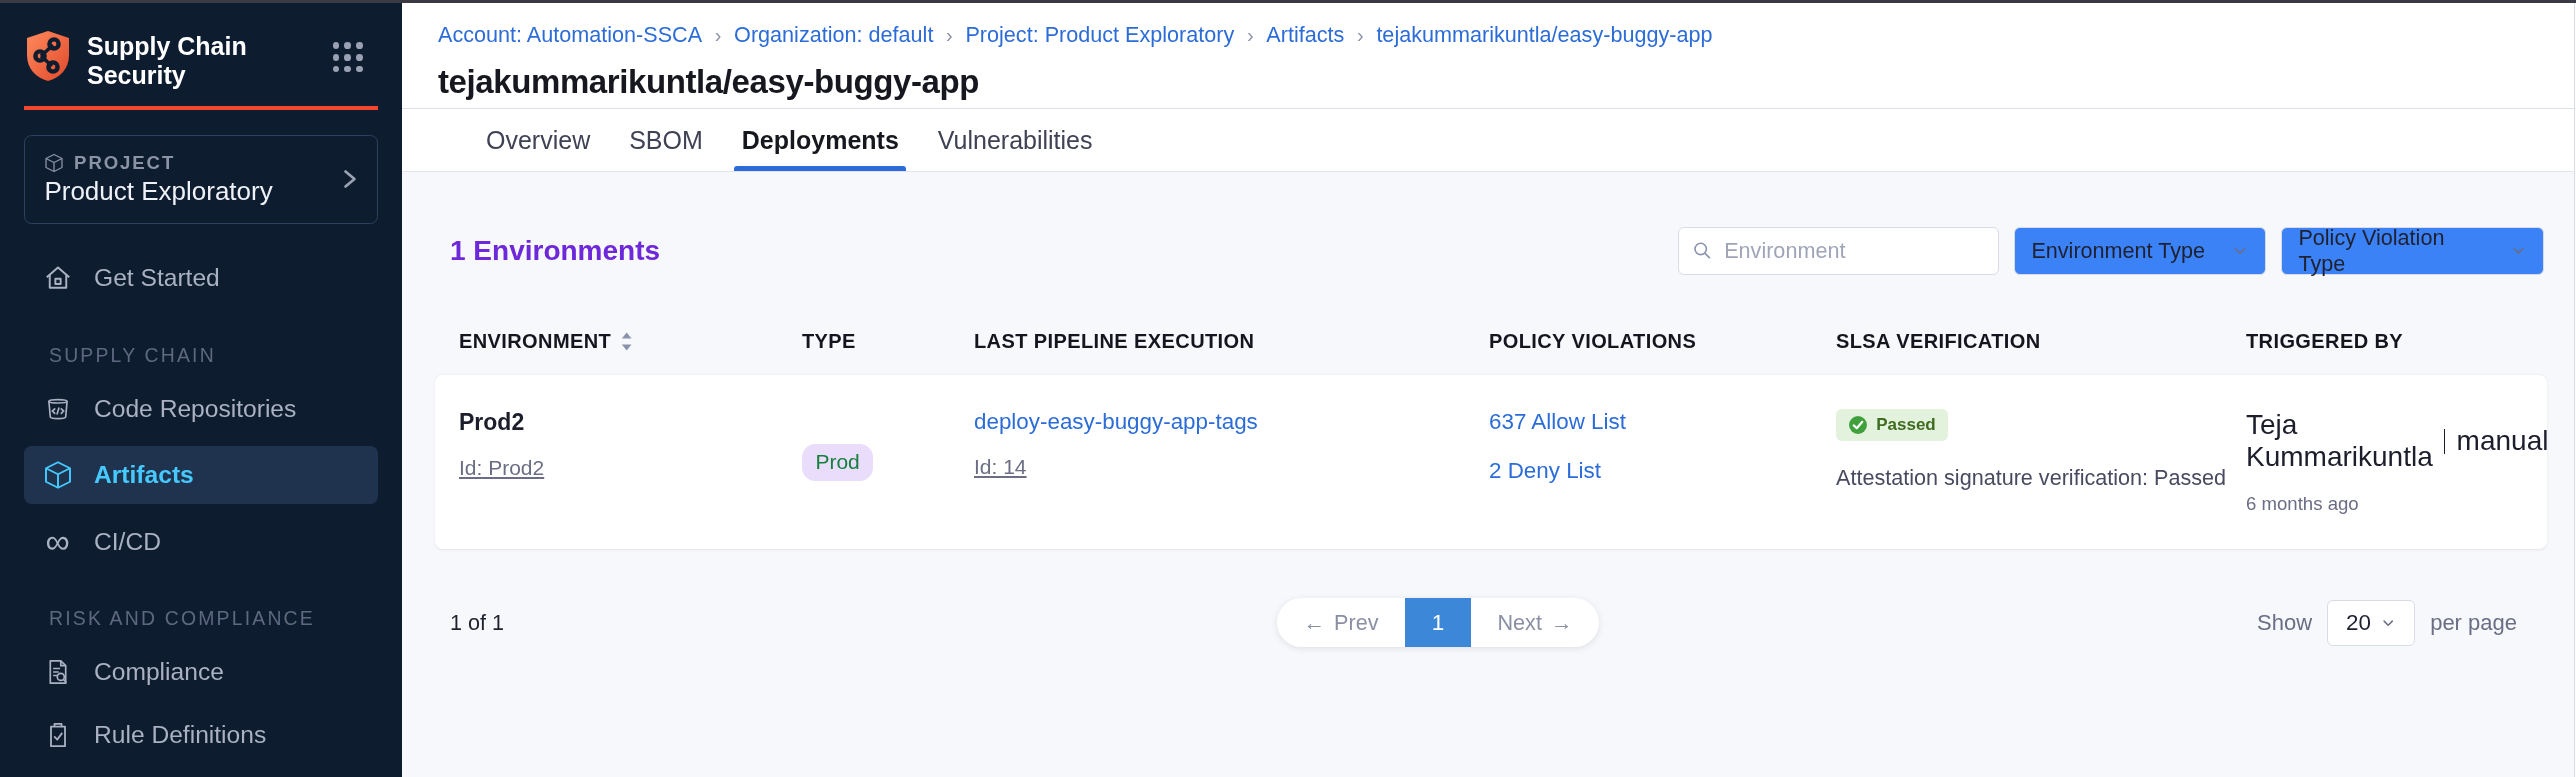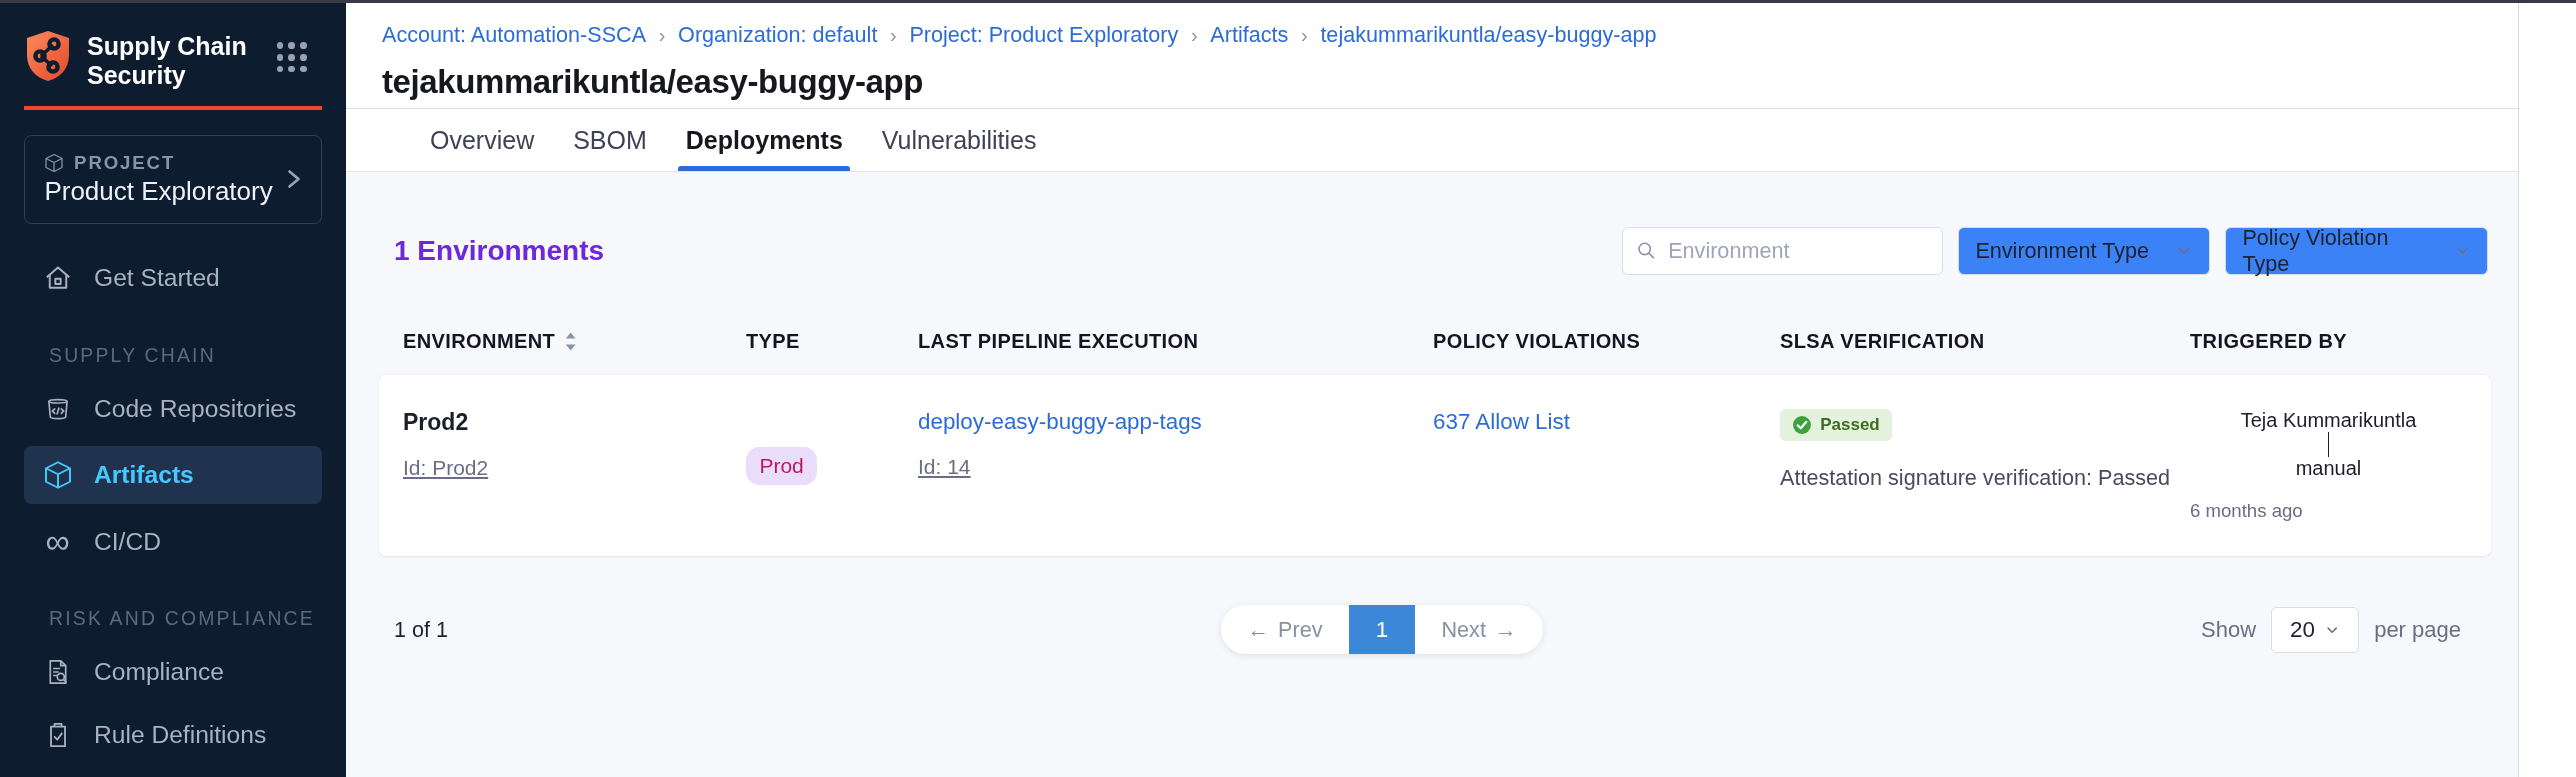--- a/index.html
+++ b/index.html
@@ -3,21 +3,21 @@
 <meta charset="utf-8">
 <style>
   * { box-sizing: border-box; margin: 0; padding: 0; }
   html,body { width: 2576px; height: 777px; overflow: hidden; }
   body { font-family: "Liberation Sans", "DejaVu Sans", sans-serif; background: #ffffff; position: relative; }
 
   .top-strip { position: absolute; top:0; left:0; width:100%; height:3px; background:#3a3a44; z-index:20; }
   .app { display:flex; width:2576px; height:777px; }
 
   
-  .sidebar { width:346px; flex-shrink:0; background:#0e1c2f; color:#a9b1c3; position:relative; }
+  .sidebar { width:402px; flex-shrink:0; background:#0e1c2f; color:#a9b1c3; position:relative; }
   .logo-row { display:flex; align-items:flex-start; padding:30px 24px 0 24px; position:relative; }
   .logo-shield { width:48px; height:52px; flex-shrink:0; }
   .app-title { margin-left:15px; margin-top:1.5px; font-size:25px; font-weight:700; color:#ffffff; line-height:29px; }
   .grid-icon { position:absolute; right:39px; top:42px; display:grid; grid-template-columns:repeat(3,6.7px); grid-gap:5.2px; cursor:pointer; }
   .grid-icon i { width:6.7px; height:6.7px; border-radius:50%; background:#99a1b3; }
   .accent-line { height:3.7px; background:#f4462d; margin:16.4px 24px 0 24px; }
   .project-card { margin:25px 24px 0 24px; border:1.5px solid #2e405c; border-radius:7.5px; padding:16.4px 19.4px; position:relative; cursor:pointer; }
   .project-label-row { display:flex; align-items:center; gap:9.7px; color:#8b93a7; font-size:18.6px; font-weight:700; letter-spacing:1.9px; }
   .project-name { margin-top:2px; font-size:26px; color:#eef1f7; }
   .project-chevron { position:absolute; right:18px; top:50%; transform:translateY(-50%); }
@@ -58,27 +58,27 @@
     grid-template-columns:343px 172px 515px 347px 410px auto; align-items:center;
     font-size:20px; font-weight:700; color:#14151f; letter-spacing:0.4px; }
   .th-env { display:flex; align-items:center; gap:9px; cursor:pointer; }
 
   .row-card { margin:22.4px 0 0 33px; width:2112px; background:#fff; border-radius:7.5px; padding:34px 24px;
     display:grid; grid-template-columns:343px 172px 515px 347px 410px auto; align-items:start;
     box-shadow:0 0.7px 2.2px rgba(40,41,61,0.10); }
   .cell-primary { font-size:23px; font-weight:700; color:#1d1e2c; }
   .cell-sub { font-size:21px; color:#6b6d85; margin-top:19.4px;text-decoration:underline; }
   .cell-type { align-self:center; }
-  .type-badge { display:inline-block; background:#eadcfb; color:#be185d; font-size:21px; padding:6.7px 13.4px; border-radius:13.4px; }
+  .type-badge { display:inline-block; background:#eadcfb; color:#15803d; font-size:21px; padding:6.7px 13.4px; border-radius:13.4px; }
   a.cell-link { font-size:22.4px; color:#2b6cd9; text-decoration:none; cursor:pointer; display:inline-block; }
   .policy-link2 { margin-top:22.4px; }
   .slsa-badge { display:inline-flex; align-items:center; gap:8.2px; background:#e3f2dc; border-radius:6px; padding:6px 12px; }
   .slsa-badge span { font-size:17px; font-weight:700; color:#3f6c21; }
   .slsa-detail { font-size:21.6px; color:#484a60; margin-top:24px; }
-  .trigger-line1 { display:flex; align-items:center; font-size:20px; color:#1d1e2c;flex-direction:column; }
+  .trigger-line1 { display:flex; align-items:center; font-size:28px; color:#1d1e2c; }
   .trigger-divider { width:1.5px; height:25px; background:#1d1e2c; margin:0 11.2px; }
   .trigger-time { font-size:18.6px; color:#6b6d85; margin-top:20px; }
 
   .pagination-row { position:relative; margin:49px 57px 0 48px; height:49px; display:flex; align-items:center; }
   .page-summary { font-size:21.6px; color:#1f2030; }
   .pager { position:absolute; left:827px; top:0; height:49px; display:flex; align-items:stretch; background:#fff; border-radius:24.6px; overflow:hidden; box-shadow:0 1.5px 6px rgba(96,97,112,0.16); }
   .pager-prev, .pager-next { width:128px; display:flex; align-items:center; justify-content:center; gap:9px; color:#8a8fa3; font-size:21.6px; cursor:pointer; }
   .pager-active { width:66px; background:#3d87d9; color:#fff; font-size:22.4px; display:flex; align-items:center; justify-content:center; cursor:pointer; }
   .page-size-group { margin-left:auto; display:flex; align-items:center; gap:15px; }
   .page-size-label { font-size:22px; color:#6b6d85; }
@@ -303,20 +303,21 @@
         </div>
         <div class="cell-type">
           <span class="type-badge">Prod</span>
         </div>
         <div>
           <a class="cell-link">deploy-easy-buggy-app-tags</a>
           <div class="cell-sub">Id: 14</div>
         </div>
         <div>
           <div><a class="cell-link">637 Allow List</a></div>
+          <div class="policy-link2"><a class="cell-link">2 Deny List</a></div>
         </div>
         <div>
           <div class="slsa-badge">
             <svg width="20" height="20" viewBox="0 0 28 28">
               <circle cx="14" cy="14" r="12.5" fill="#3fa03c"></circle>
               <polyline points="8,14.5 12.3,18.5 20,9.5" fill="none" stroke="#ffffff" stroke-width="3" stroke-linecap="round" stroke-linejoin="round"></polyline>
             </svg>
             <span>Passed</span>
           </div>
           <div class="slsa-detail">Attestation signature verification: Passed</div>

